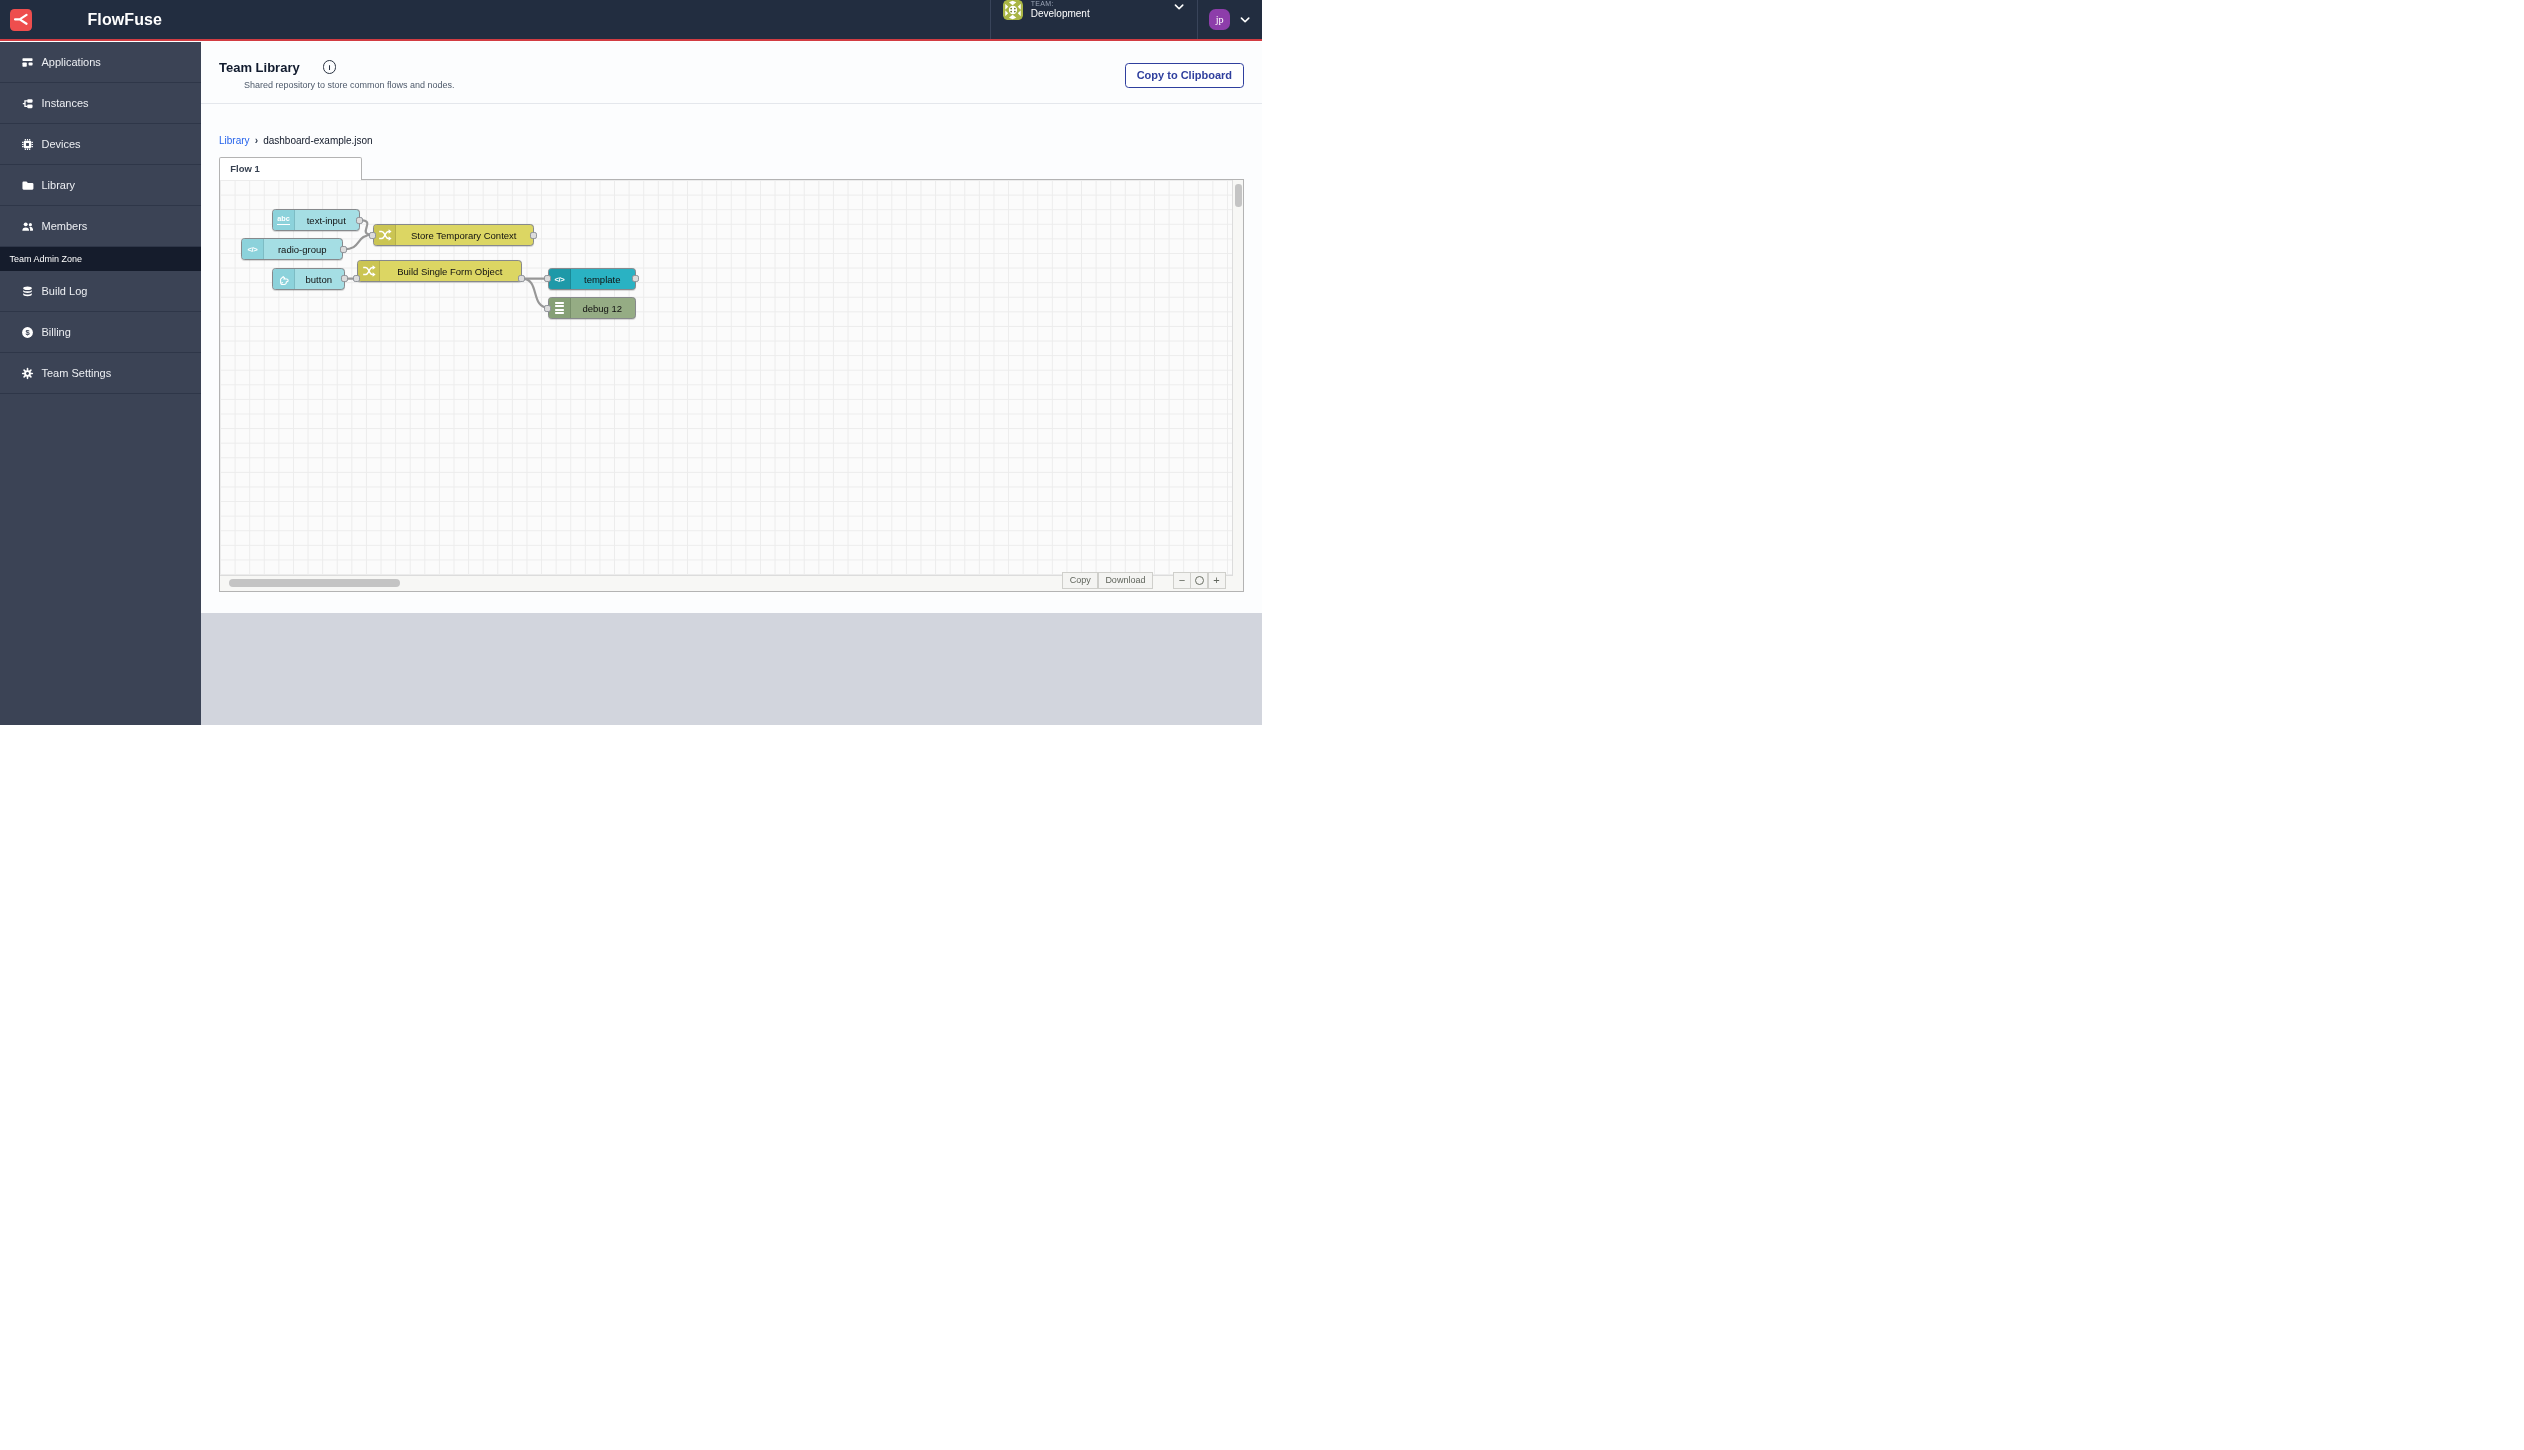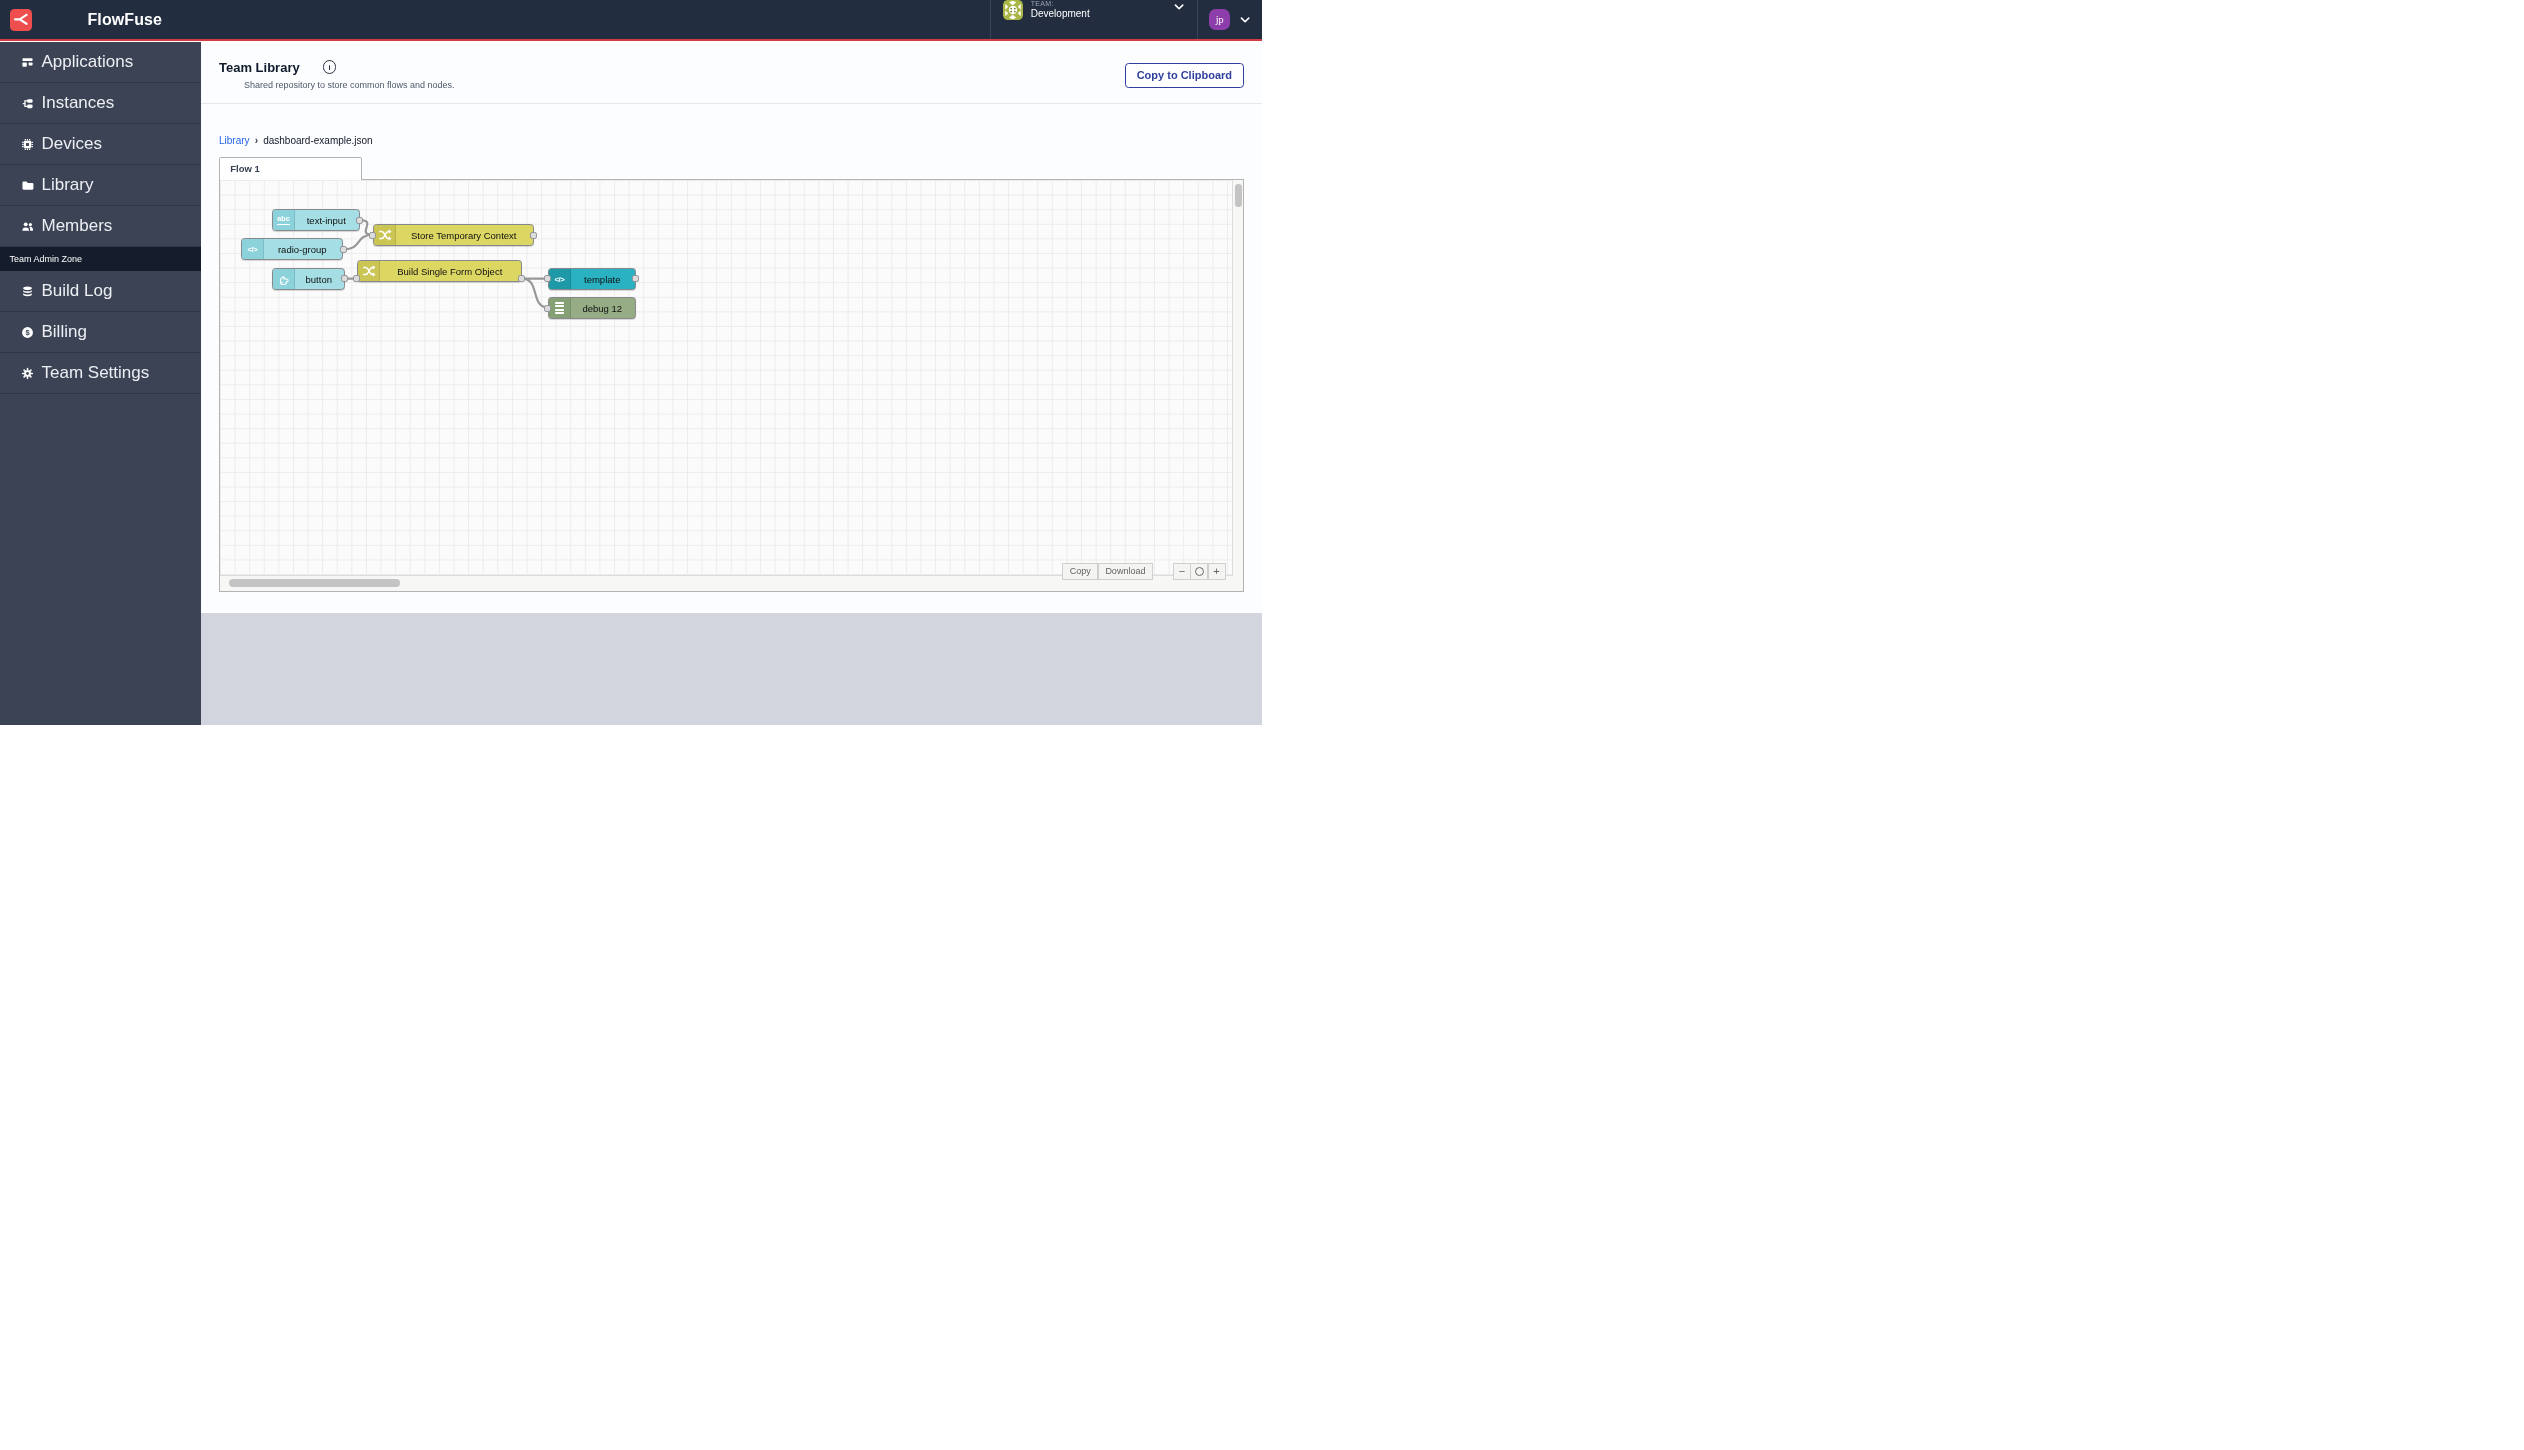--- a/index.html
+++ b/index.html
@@ -22,21 +22,21 @@
   .chev{margin-left:auto;flex:0 0 auto;}
   .user-menu{display:flex;align-items:center;gap:10.2px;padding:0 11.7px;cursor:pointer;}
   .user-avatar{width:20.5px;height:20.5px;border-radius:6.6px;background:#8D3DAA;color:#fff;
                display:flex;align-items:center;justify-content:center;
                font-family:"Liberation Serif","DejaVu Serif",serif;font-size:10.2px;}
 
   
   .sidebar{position:absolute;left:0;top:42px;bottom:0;width:201px;background:#3B4355;z-index:10;}
   .side-item{height:40px;display:flex;align-items:center;border-bottom:0.7px solid #2E3648;cursor:pointer;}
   .side-icon{width:13px;height:13px;margin-left:20.5px;flex:0 0 auto;display:flex;}
-  .side-label{margin-left:8px;color:#EDEFF3;font-size:17px;}
+  .side-label{margin-left:8px;color:#EDEFF3;font-size:11px;}
   .admin-zone{height:24px;background:#151C2C;display:flex;align-items:center;
               padding-left:9.5px;color:#fff;font-size:9px;font-weight:500;}
 
   
   .main{position:absolute;left:201px;top:42px;right:0;bottom:0;background:#FCFDFE;}
   .page-title-row{position:absolute;left:18px;top:17.5px;display:flex;align-items:center;gap:23px;}
   .page-title{font-size:13px;font-weight:700;color:#111B2E;}
   .info-icon{width:11.7px;height:11.7px;border:1.2px solid #2A3342;border-radius:50%;
              display:flex;align-items:center;justify-content:center;font-size:7.3px;font-weight:700;color:#2A3342;cursor:pointer;}
   .page-subtitle{position:absolute;left:18px;top:38px;font-size:9px;color:#4E5A6B;margin-left:25px;}
@@ -76,21 +76,21 @@
              border-right:0.7px solid rgba(0,0,0,.10);display:flex;align-items:center;justify-content:center;box-sizing:border-box;}
   .node-label{position:absolute;left:22px;right:1.5px;top:0;bottom:0;display:flex;align-items:center;
               justify-content:center;font-size:9.5px;color:#111;white-space:nowrap;}
   .icon-abc{color:#fff;font-size:7.3px;font-weight:700;border-bottom:1.5px solid #fff;line-height:1.1;}
   .icon-code{color:#fff;font-size:7.7px;font-weight:700;letter-spacing:-0.4px;}
   .icon-list{display:flex;flex-direction:column;gap:1.5px;}
   .icon-list i{display:block;width:9.5px;height:1.8px;background:#fff;border-radius:0.7px;}
   .port{position:absolute;width:7.3px;height:6.6px;background:#DCDCDC;border:0.7px solid #8F9399;
         border-radius:2.2px;box-sizing:border-box;z-index:3;}
 
-  .cv-controls{position:absolute;bottom:11px;display:flex;z-index:4;border-radius:6px;}
+  .cv-controls{position:absolute;bottom:2px;display:flex;z-index:4;border-radius:6px;}
   .cv-btn{height:17.5px;padding:0 6.6px;background:#F4F4F2;border:0.7px solid #CFCFCB;color:#60655C;
           font-size:9px;display:flex;align-items:center;justify-content:center;cursor:pointer;box-sizing:border-box;}
   .cv-btn + .cv-btn{margin-left:-0.7px;}
   .copy-dl{right:90px;}
   .zoom-ctl{right:17.5px;}
   .zoom-btn{width:18px;padding:0;font-size:11px;}
   .zoom-ring{width:7.3px;height:7.3px;border:1.2px solid #6A6F64;border-radius:50%;display:block;}
 
   .footer-gray{position:absolute;left:0;right:0;top:571px;bottom:0;background:#D2D5DD;}
 </style>

